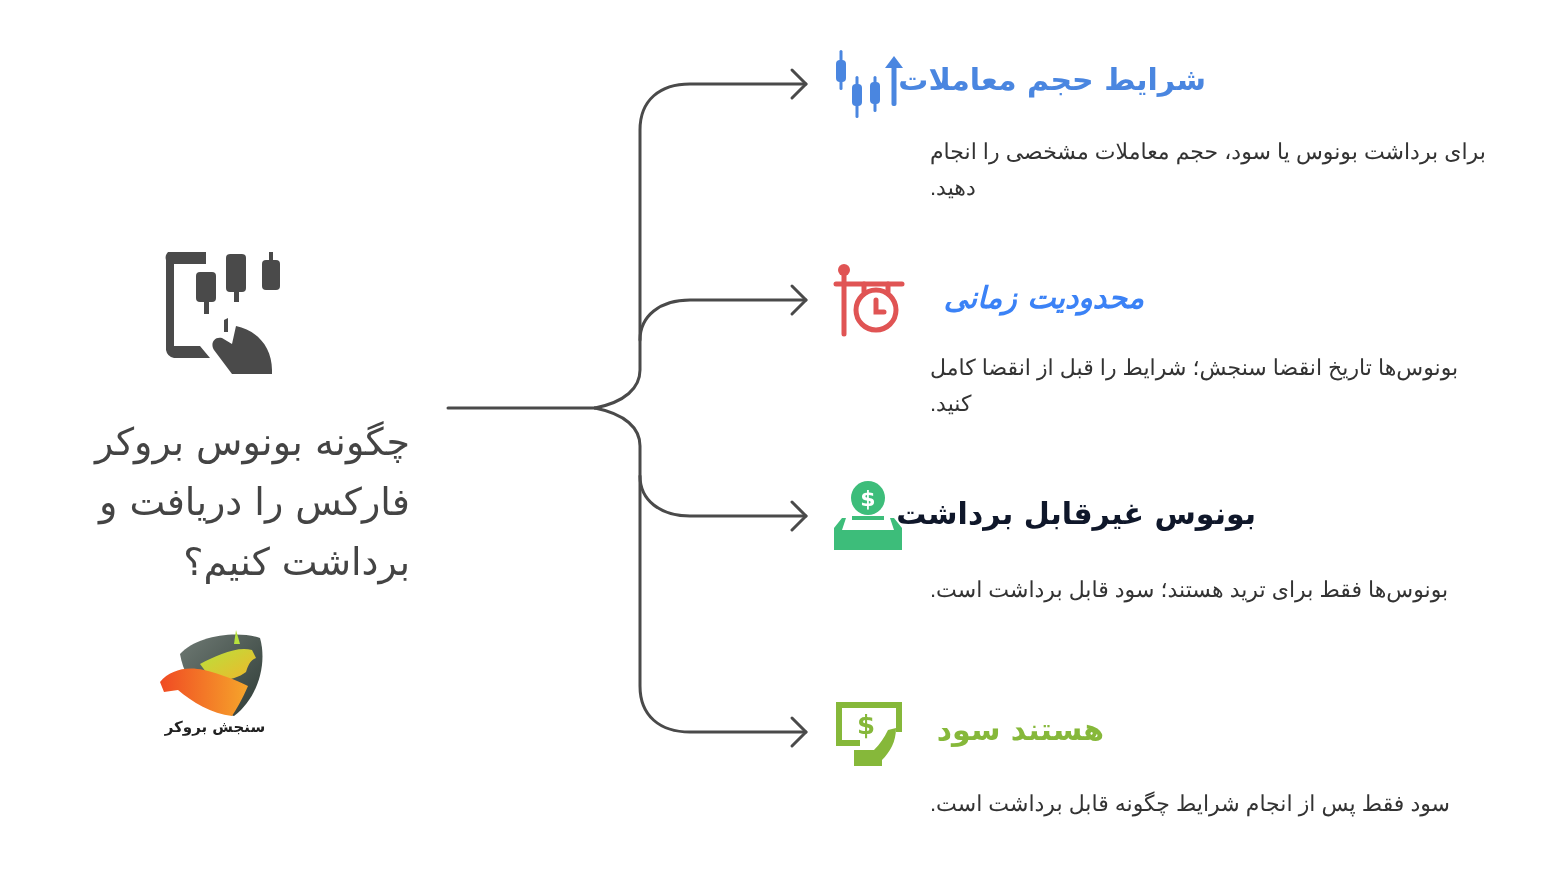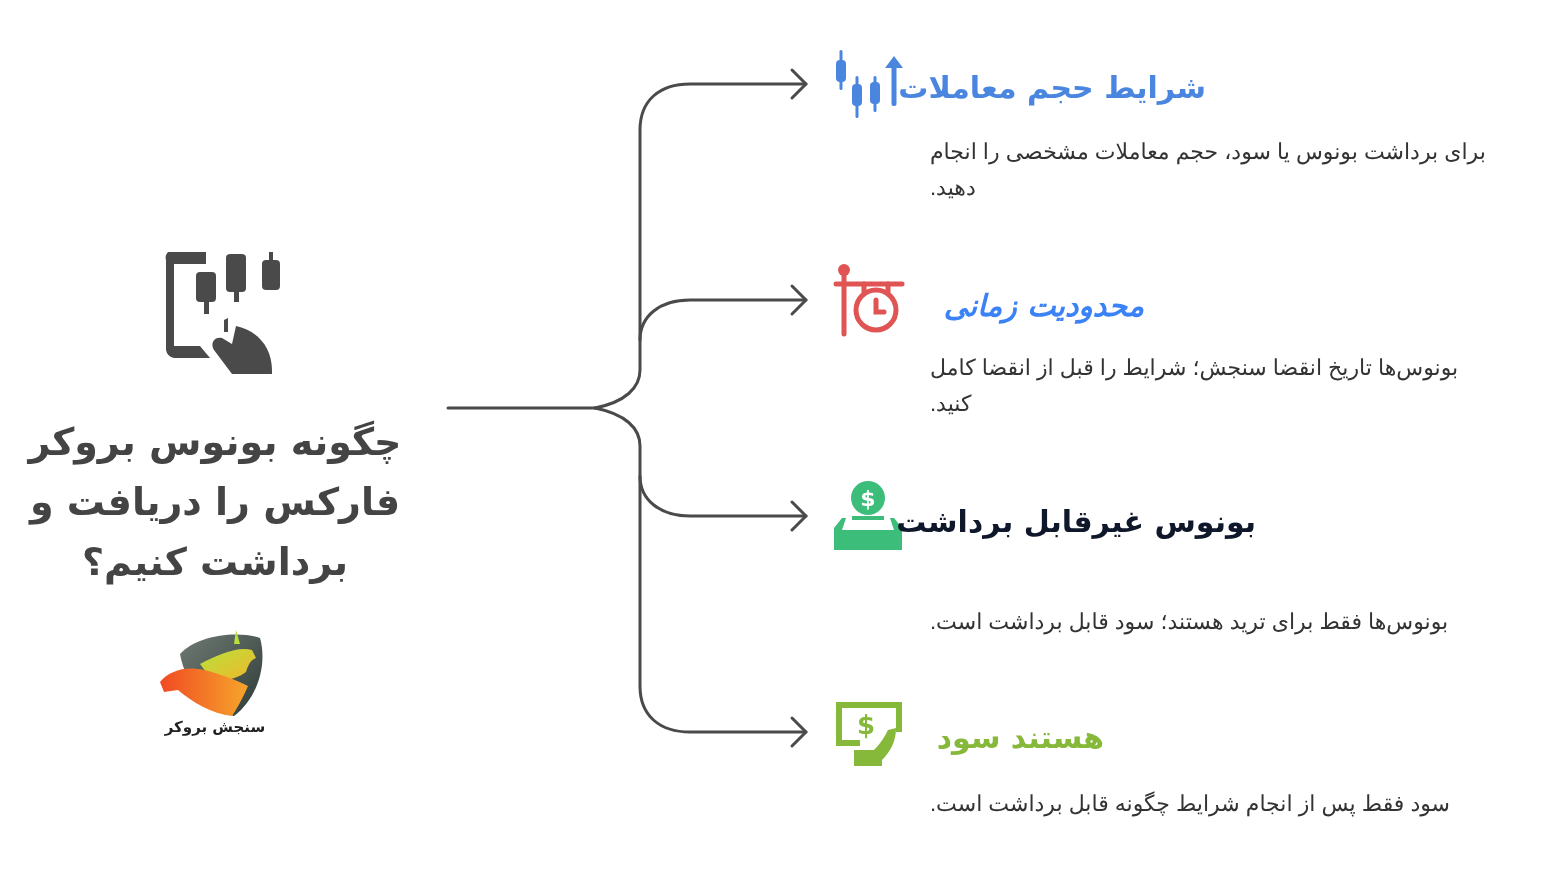--- a/index.html
+++ b/index.html
@@ -1,29 +1,29 @@
 <!DOCTYPE html>
 <html><head>
 <meta charset="utf-8">
 <style>
   html, body { margin:0; padding:0; background:#ffffff; }
   body { width:1558px; height:876px; position:relative; overflow:hidden;
          font-family: "DejaVu Sans", "Liberation Sans", sans-serif; }
   .abs { position:absolute; }
   #connectors { position:absolute; left:0; top:0; }
   .main-icon { left:158px; top:250px; width:126px; height:124px; }
-  .main-title { left:20px; top:412px; width:390px; text-align:center; direction:rtl;
-                font-family:"DejaVu Sans", sans-serif; font-weight:bold; font-size:38px;
+  .main-title { left:20px; top:412px; width:390px; direction:rtl;
+                font-family:"DejaVu Sans", sans-serif; font-weight:normal; font-size:38px;
                 line-height:60px; color:#444444; }
   .logo { left:156px; top:626px; width:116px; height:122px; }
   .logo-text { left:160px; top:718px; width:110px; text-align:center; direction:rtl;
                font-size:15px; font-weight:bold; color:#222; font-family:"DejaVu Sans", sans-serif; }
   .branch-icon { width:76px; height:76px; }
   .branch-title { direction:rtl; text-align:right; font-family:"DejaVu Sans", sans-serif;
-                  font-weight:bold; font-size:30px; white-space:nowrap;margin-top:8px; }
+                  font-weight:bold; font-size:30px; white-space:nowrap; }
   .branch-desc { direction:rtl; text-align:left; font-family:"Liberation Sans", sans-serif;
                  font-size:22px; line-height:36px; color:#333333; width:570px; }
 </style>
 </head>
 <body>
 
 <svg id="connectors" width="1558" height="876" viewBox="0 0 1558 876">
   <g fill="none" stroke="#4a4a4a" stroke-width="3" stroke-linecap="round" stroke-linejoin="round">
     <path d="M448,408 L595,408"></path>
 
@@ -113,21 +113,21 @@
 
 <div class="abs branch-icon" style="left:830px; top:478px;">
   <svg width="76" height="76" viewBox="0 0 76 76">
     <circle cx="38" cy="20" r="17" fill="#3dbd7a"></circle>
     <text x="38" y="28" text-anchor="middle" font-size="22" font-weight="bold" fill="#ffffff" font-family="DejaVu Sans, sans-serif">$</text>
     <rect x="22" y="38" width="32" height="4" fill="#3dbd7a"></rect>
     <path d="M4,50 L12,40 L16,40 L12,52 L64,52 L60,40 L64,40 L72,50 L72,72 L4,72 Z" fill="#3dbd7a"></path>
   </svg>
 </div>
 <div class="abs branch-title" style="right:302px; top:496px; color:#0f172a;">بونوس غیرقابل برداشت</div>
-<div class="abs branch-desc" style="left:930px; top:604px;">بونوس‌ها فقط برای ترید هستند؛ سود قابل برداشت است.</div>
+<div class="abs branch-desc" style="left:930px; top:572px;">بونوس‌ها فقط برای ترید هستند؛ سود قابل برداشت است.</div>
 
 <div class="abs branch-icon" style="left:830px; top:694px;">
   <svg width="76" height="76" viewBox="0 0 76 76">
     <path d="M6,8 L72,8 L72,38 L66,38 L66,14 L12,14 L12,46 L30,46 L30,52 L6,52 Z" fill="#86b83a"></path>
     <text x="36" y="40" text-anchor="middle" font-size="26" font-weight="bold" fill="#86b83a" font-family="DejaVu Sans, sans-serif">$</text>
     <path d="M24,56 L44,56 C50,50 54,44 58,36 L66,34 C66,48 60,58 52,66 L52,72 L24,72 Z" fill="#86b83a"></path>
   </svg>
 </div>
 <div class="abs branch-title" style="right:454px; top:712px; color:#86b83a;">هستند سود</div>
 <div class="abs branch-desc" style="left:930px; top:786px;">سود فقط پس از انجام شرایط چگونه قابل برداشت است.</div>

